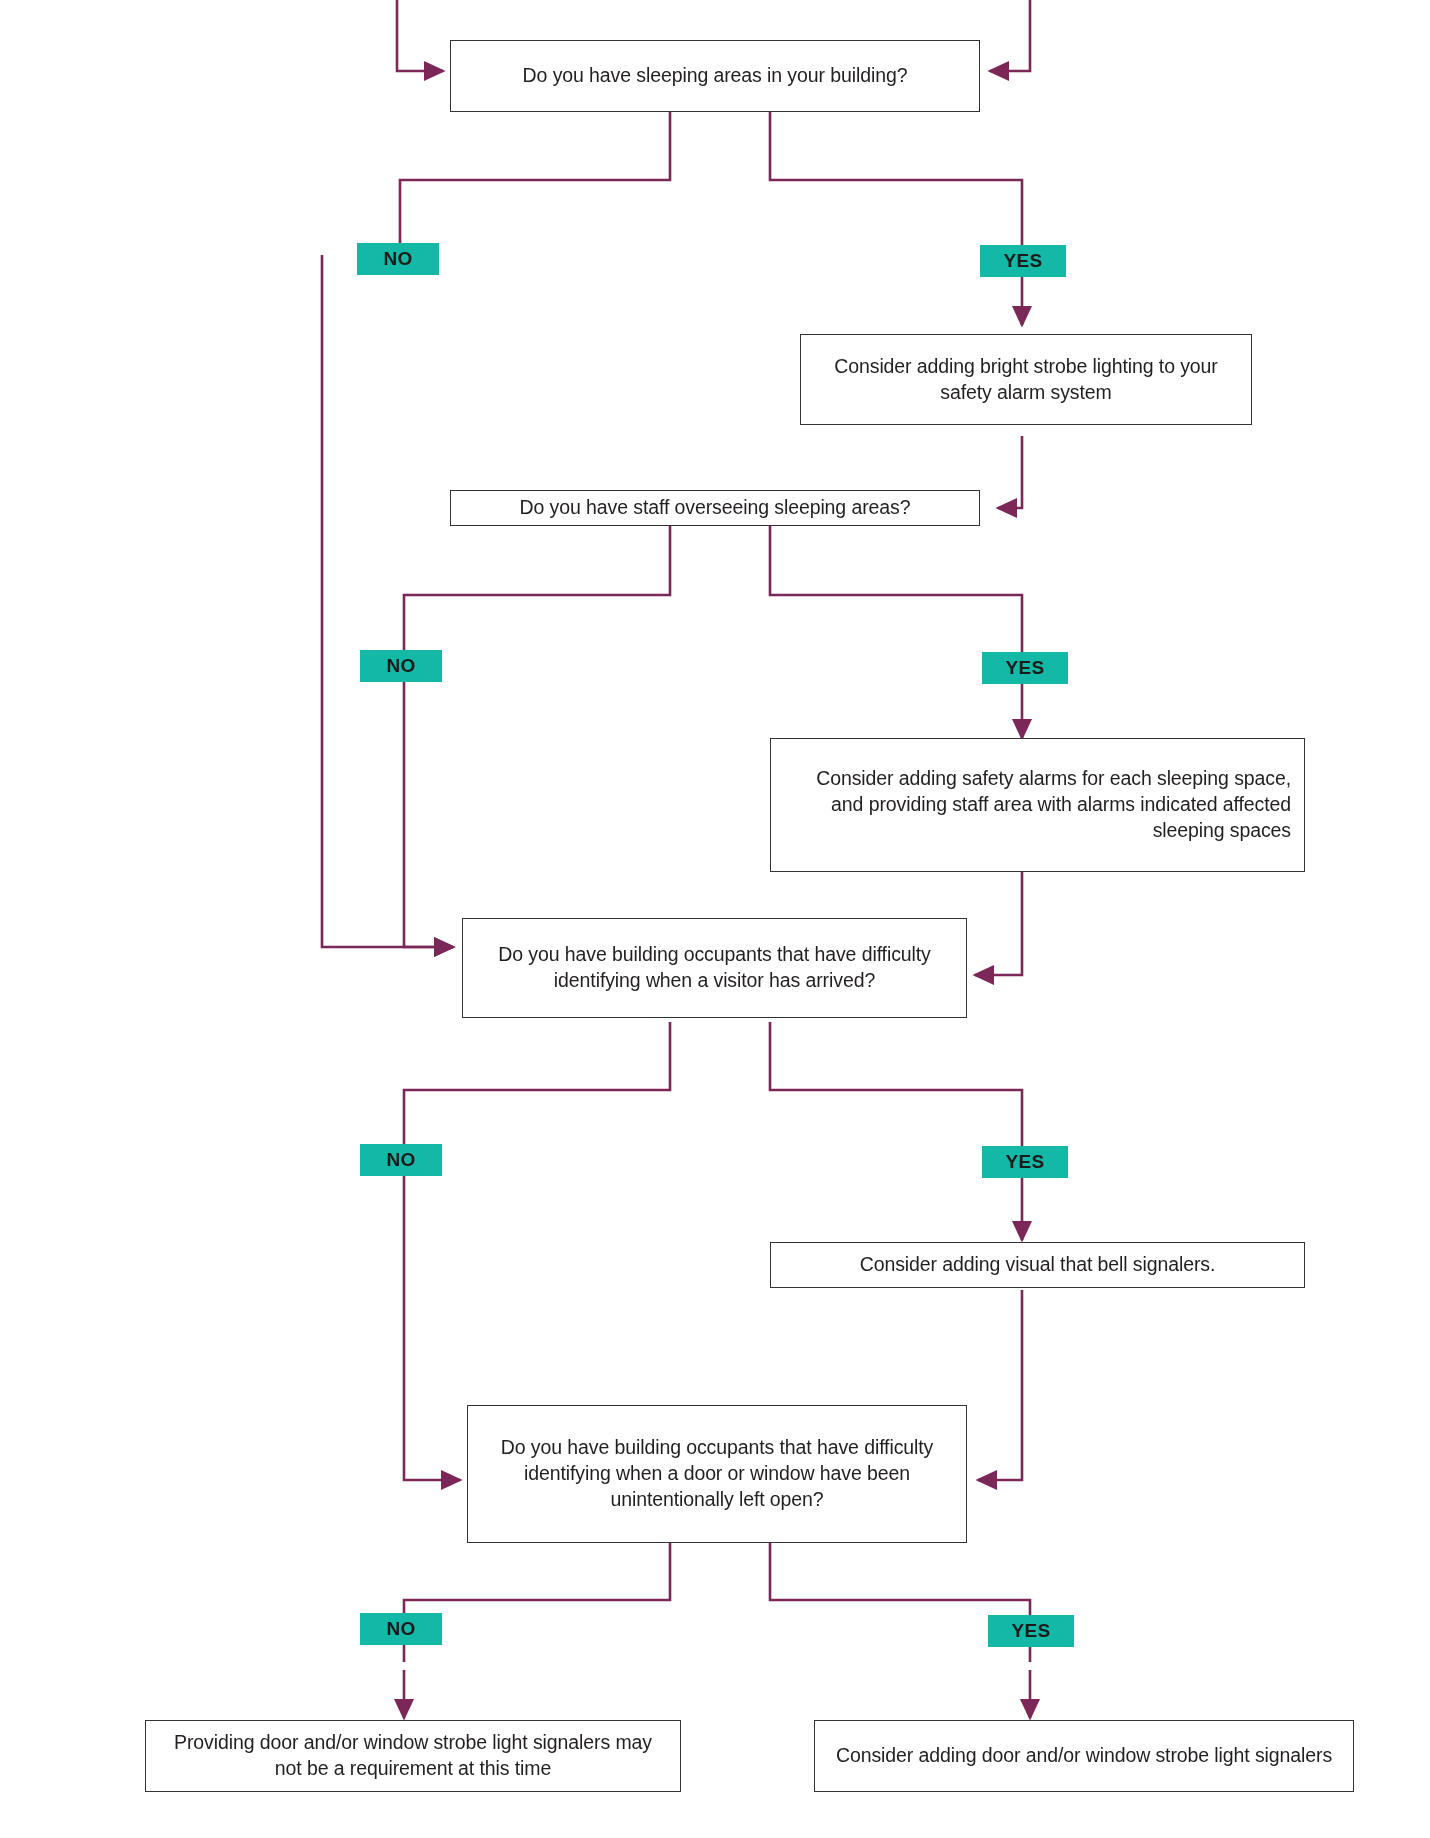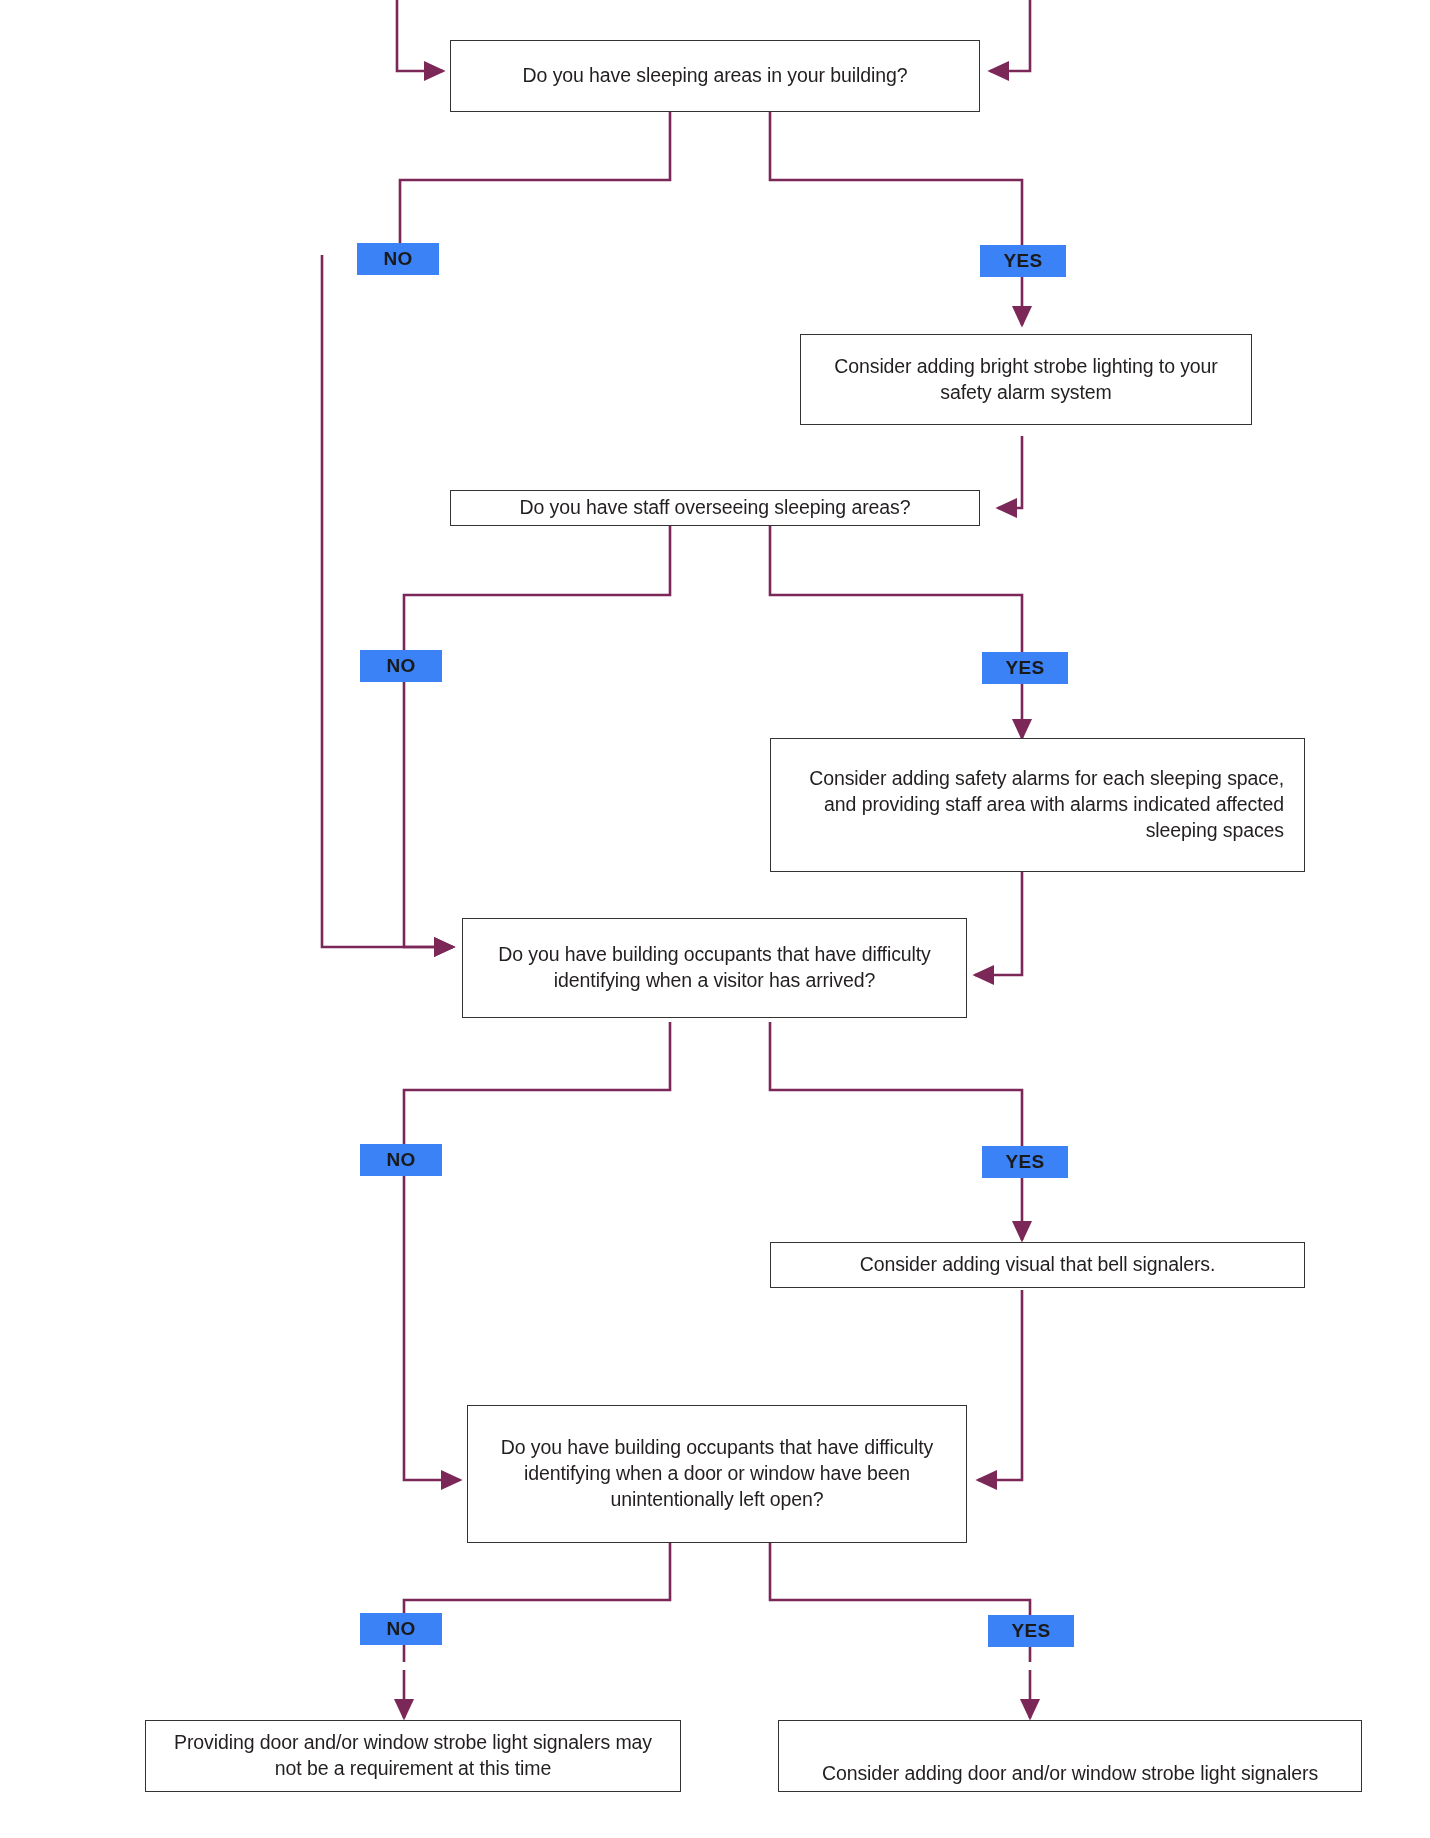--- a/index.html
+++ b/index.html
@@ -30,31 +30,31 @@
     box-sizing: border-box;
     border: 1.6px solid #333333;
     background: #ffffff;
     display: flex;
     align-items: center;
     justify-content: center;
     text-align: center;
     color: #231f20;
     font-size: 19.5px;
     line-height: 1.32;
-    padding: 4px 20px;
+    padding: 4px 13px;
     letter-spacing: -0.1px;
   }
   .node span {
     display: block;
     width: 100%;
   }
   .badge {
     position: absolute;
     box-sizing: border-box;
-    background: #3b82f6;
+    background: #14b8a6;
     color: #1a1a1a;
     font-size: 19px;
     font-weight: bold;
     letter-spacing: 0.3px;
     display: flex;
     align-items: center;
     justify-content: center;
     height: 32px;
   }
 </style>
@@ -162,17 +162,17 @@
   </div>
 
   <div class="badge" style="left:988px; top:1615px; width:86px;">
     <span>YES</span>
   </div>
 
   <div class="node" style="left:145px; top:1720px; width:536px; height:72px;">
     <span>Providing door and/or window strobe light signalers may not be a requirement at this time</span>
   </div>
 
-  <div class="node" style="left:778px; top:1720px; width:584px; height:72px;align-items:flex-end;">
+  <div class="node" style="left:814px; top:1720px; width:540px; height:72px;">
     <span>Consider adding door and/or window strobe light signalers</span>
   </div>
 
 </div>
 
 </body></html>

